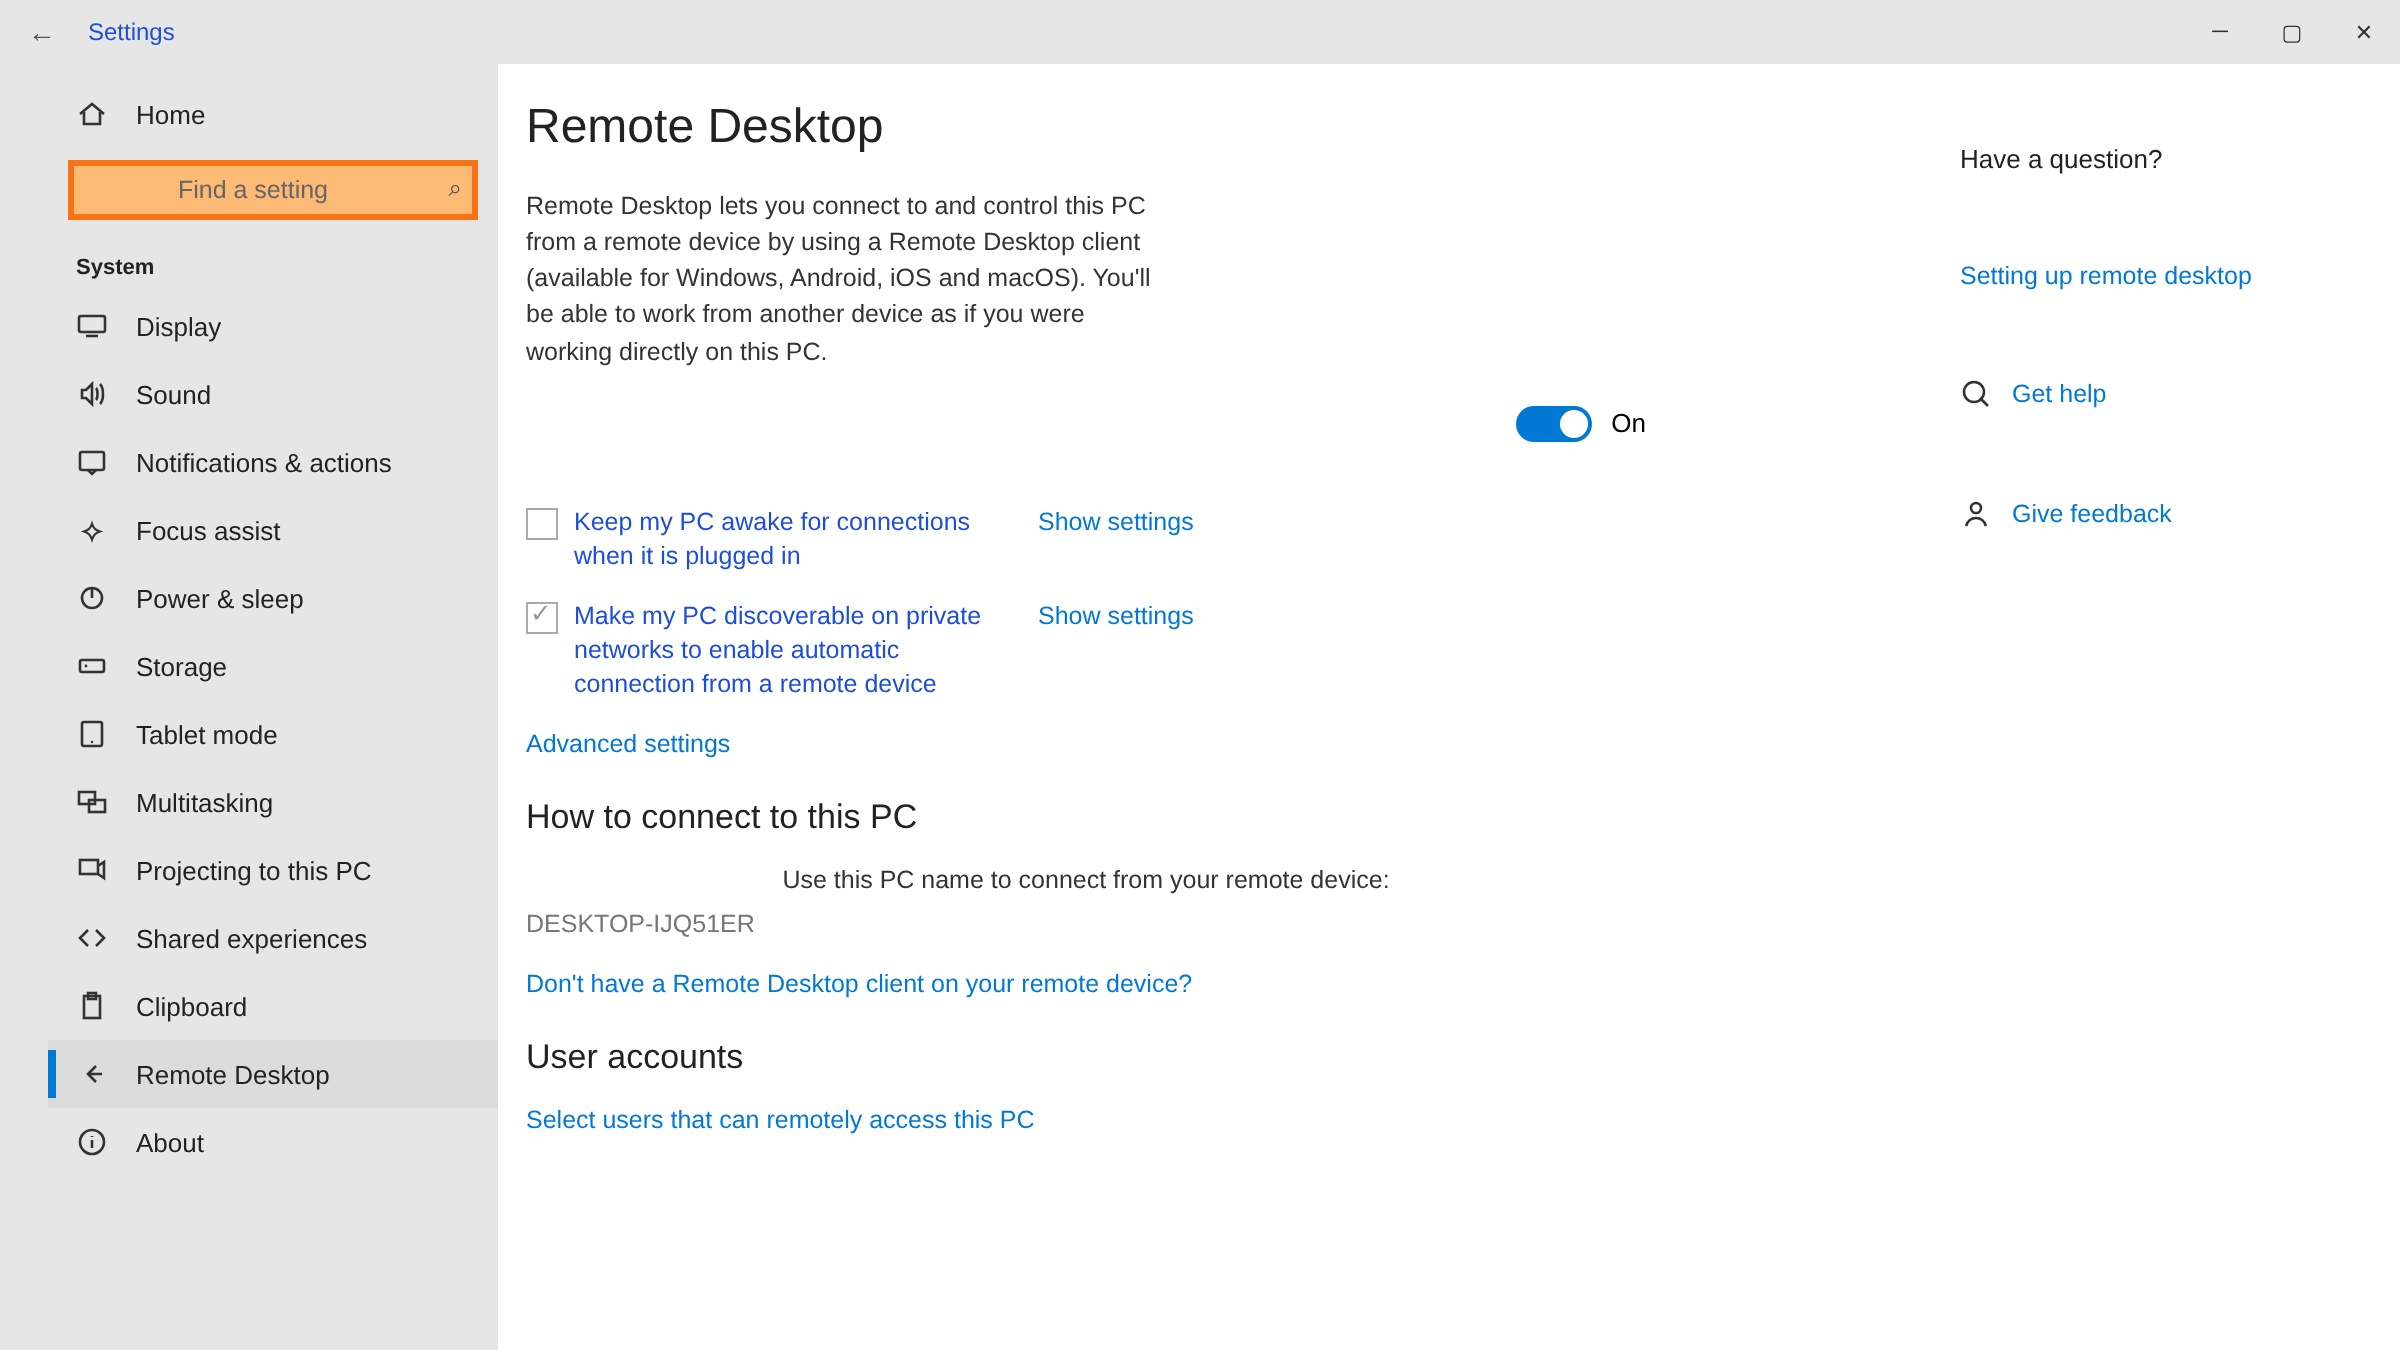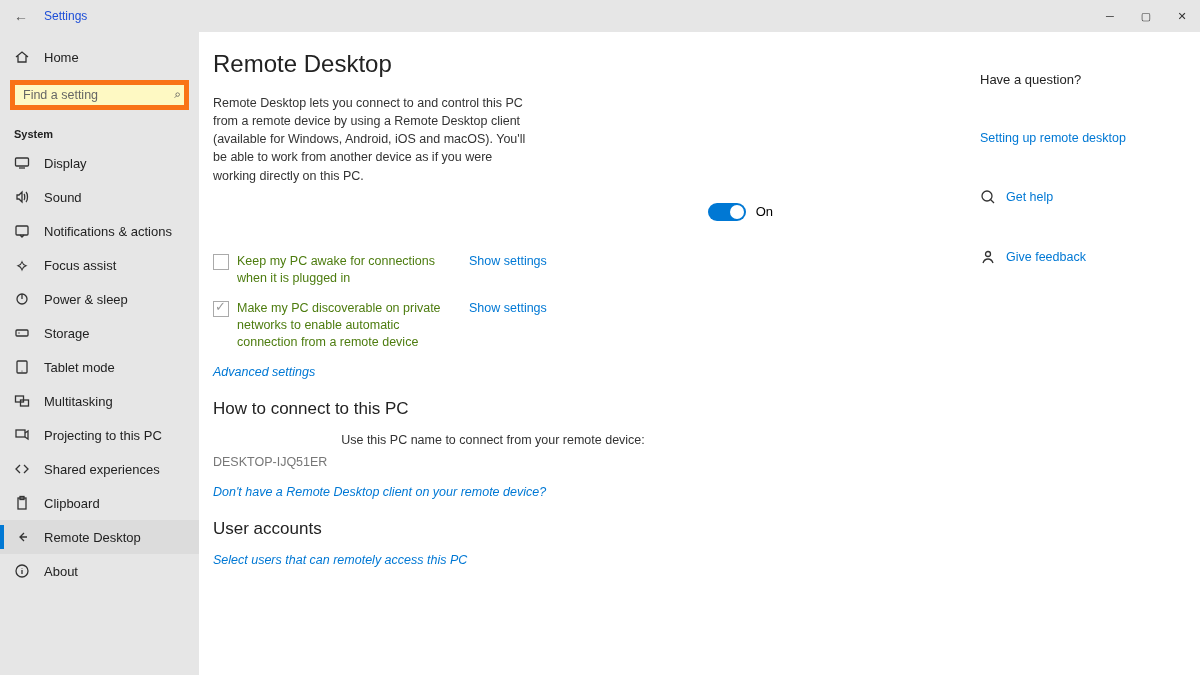--- a/index.html
+++ b/index.html
@@ -4,47 +4,47 @@
 <style>
 * { box-sizing: border-box; margin: 0; padding: 0; font-family: "Segoe UI", Tahoma, sans-serif; }
 body { width: 1200px; height: 675px; background: #fff; overflow: hidden; position: relative; }
 .titlebar { height: 32px; display: flex; align-items: center; padding-left: 14px; background: #e6e6e6; }
 .titlebar .back { width: 20px; color: #555; font-size: 14px; }
 .titlebar .title { margin-left: 10px; font-size: 12px; color: #1d4ed8; }
 .winctrl { position: absolute; right: 0; top: 0; display: flex; }
 .winctrl div { width: 36px; height: 32px; display: flex; align-items: center; justify-content: center; font-size: 11px; color: #333; }
 
 .container { display: flex; height: calc(100% - 32px); }
-.sidebar { width: 199px; background: #e6e6e6; padding-top: 8px; }
+.sidebar { width: 249px; background: #e6e6e6; padding-top: 8px; padding-left: 24px; }
 .home { display: flex; align-items: center; height: 34px; padding-left: 14px; font-size: 13px; color: #222; }
 .home svg, .side-item svg { width: 16px; height: 16px; margin-right: 14px; flex-shrink: 0; }
 .searchwrap { margin: 6px 10px 10px 10px; position: relative; }
-.search { width: 100%; height: 30px; border: 5px solid #f97316; background: #fef9c3; padding: 0 28px 0 8px; font-size: 12.5px; color: #666; }
+.search { width: 100%; height: 30px; border: 3px solid #f97316; background: #fdba74; padding: 0 28px 0 8px; font-size: 12.5px; color: #666; text-align: center; }
 .search::placeholder { color: #666; }
 .searchicon { position: absolute; right: 8px; top: 7px; color: #555; font-size: 12px; }
 .sec-label { padding: 8px 14px 6px 14px; font-size: 11px; font-weight: 600; color: #222; }
 .side-item { display: flex; align-items: center; height: 34px; padding-left: 14px; font-size: 13px; color: #222; position: relative; cursor: default; }
 .side-item.selected::before { content: ""; position: absolute; left: 0; top: 5px; bottom: 5px; width: 4px; background: #0078d4; }
 .side-item.selected { background: #dcdcdc; }
 
 .main { flex: 1; padding: 18px 40px 0 14px; display: flex; }
 .content { width: 560px; }
 h1 { font-size: 24px; font-weight: 400; color: #222; margin-bottom: 16px; }
 .desc { font-size: 12.5px; color: #333; line-height: 1.45; max-width: 320px; margin-bottom: 18px; }
 .sub { font-size: 13px; color: #222; margin-bottom: 10px; }
 .toggle-row { display: flex; align-items: center; margin-bottom: 32px; justify-content: flex-end; }
 .toggle { width: 38px; height: 18px; background: #0078d4; border-radius: 9px; position: relative; margin-right: 10px; }
 .toggle .knob { position: absolute; right: 2px; top: 2px; width: 14px; height: 14px; background: #fff; border-radius: 50%; }
 .tlabel { font-size: 13px; }
 .checkrow { display: flex; align-items: flex-start; margin-bottom: 14px; }
 .checkbox { width: 16px; height: 16px; border: 1px solid #aaa; margin-right: 8px; margin-top: 1px; flex-shrink: 0; position: relative; }
 .checkbox.checked::after { content: "✓"; position: absolute; left: 1px; top: -3px; font-size: 13px; color: #999; }
-.checktext { font-size: 12.5px; color: #4d7c0f; width: 220px; line-height: 1.35; }
+.checktext { font-size: 12.5px; color: #1d4ed8; width: 220px; line-height: 1.35; }
 .showset { color: #0078d4; font-size: 12.5px; margin-left: 12px; margin-top: 1px; }
-.link { color: #0078d4; font-size: 12.5px; display: block; margin-bottom: 20px; font-style: italic; }
+.link { color: #0078d4; font-size: 12.5px; display: block; margin-bottom: 20px; }
 h2 { font-size: 17px; font-weight: 400; color: #222; margin: 12px 0 14px 0; }
 .plain { font-size: 12.5px; color: #333; margin-bottom: 8px; text-align: center; }
 .pcname { font-size: 12.5px; color: #777; margin-bottom: 16px; }
 
 .rightcol { margin-left: auto; width: 180px; padding-top: 22px; }
 .rightcol .q { font-size: 13px; color: #222; margin-bottom: 10px; }
 .rightcol .rlink { font-size: 12.5px; color: #0078d4; display: flex; align-items: center; margin-bottom: 12px; margin-top: 44px; }
 .rightcol .rlink svg { width: 16px; height: 16px; margin-right: 10px; flex-shrink: 0; }
 .rightcol .hgroup { margin-top: 30px; }
 .iconstroke { fill: none; stroke: #333; stroke-width: 1.3; }

